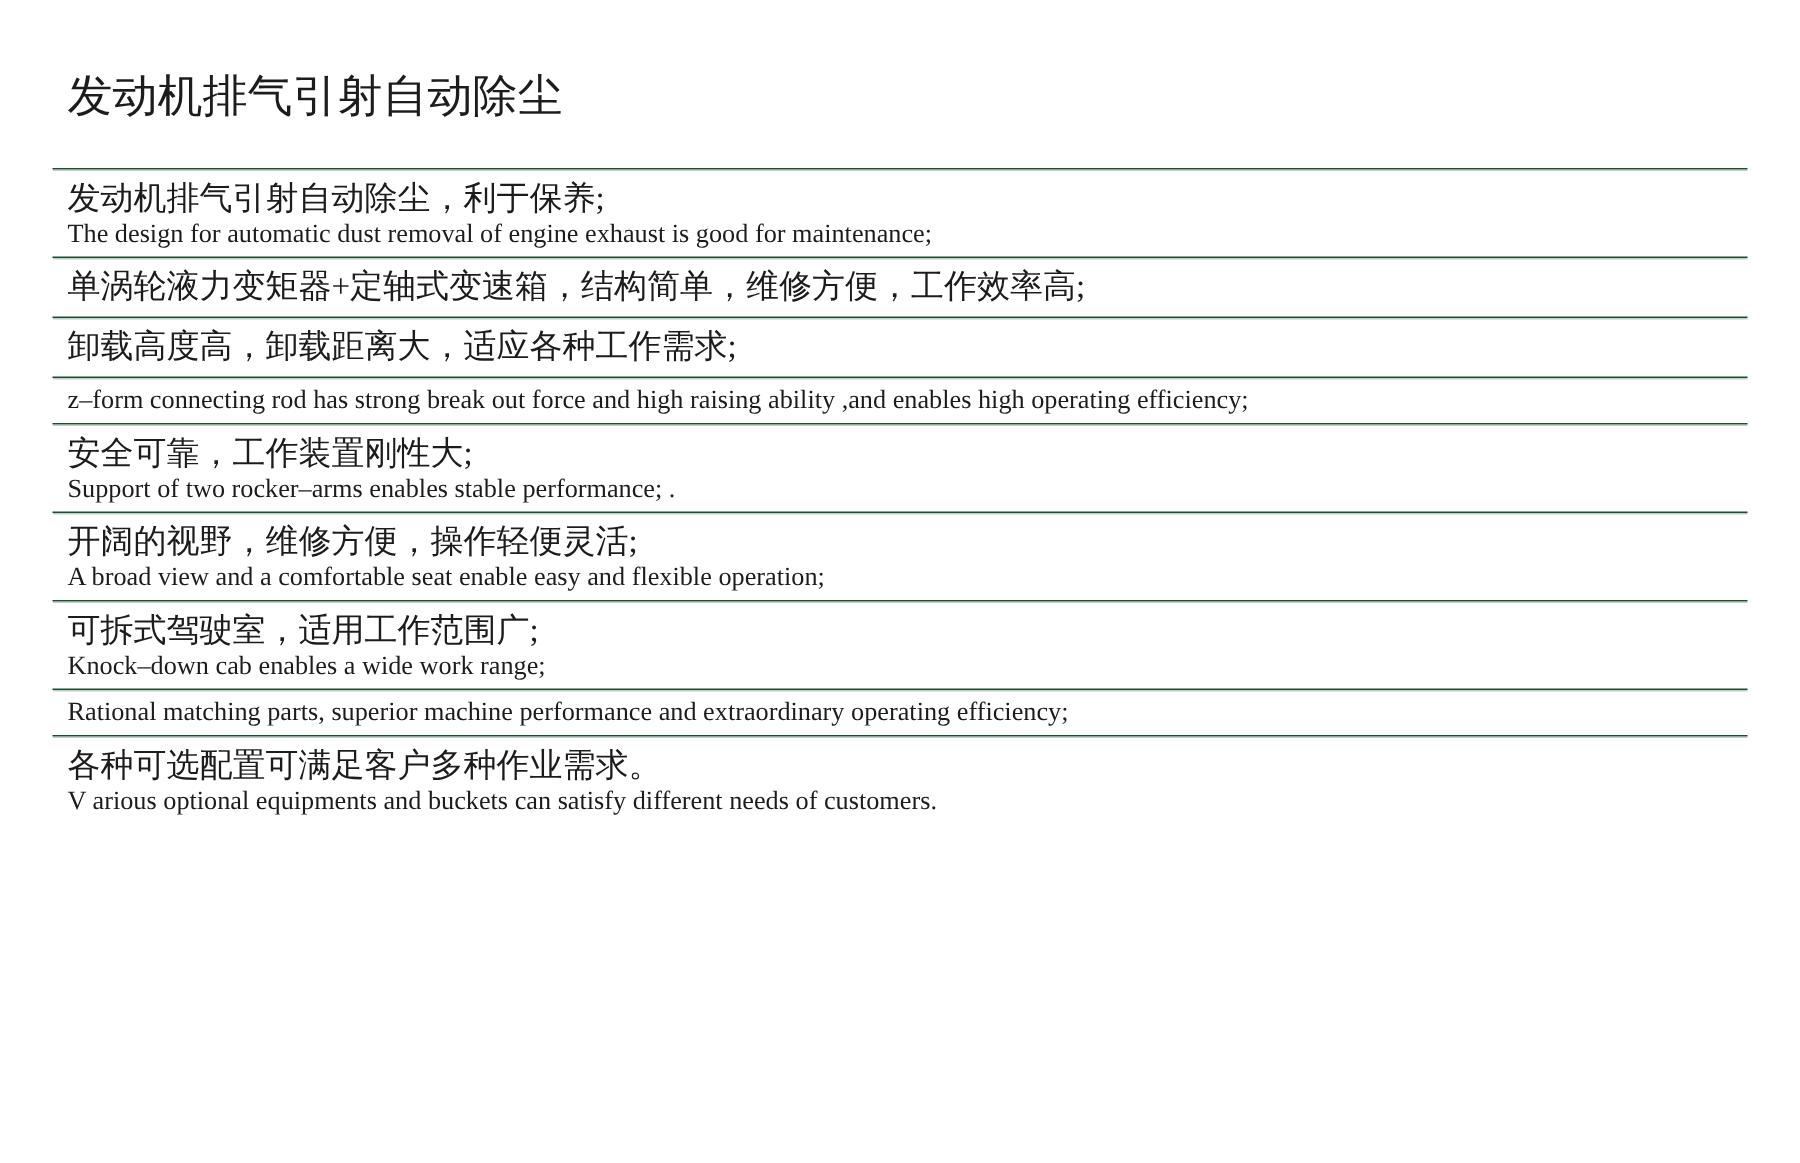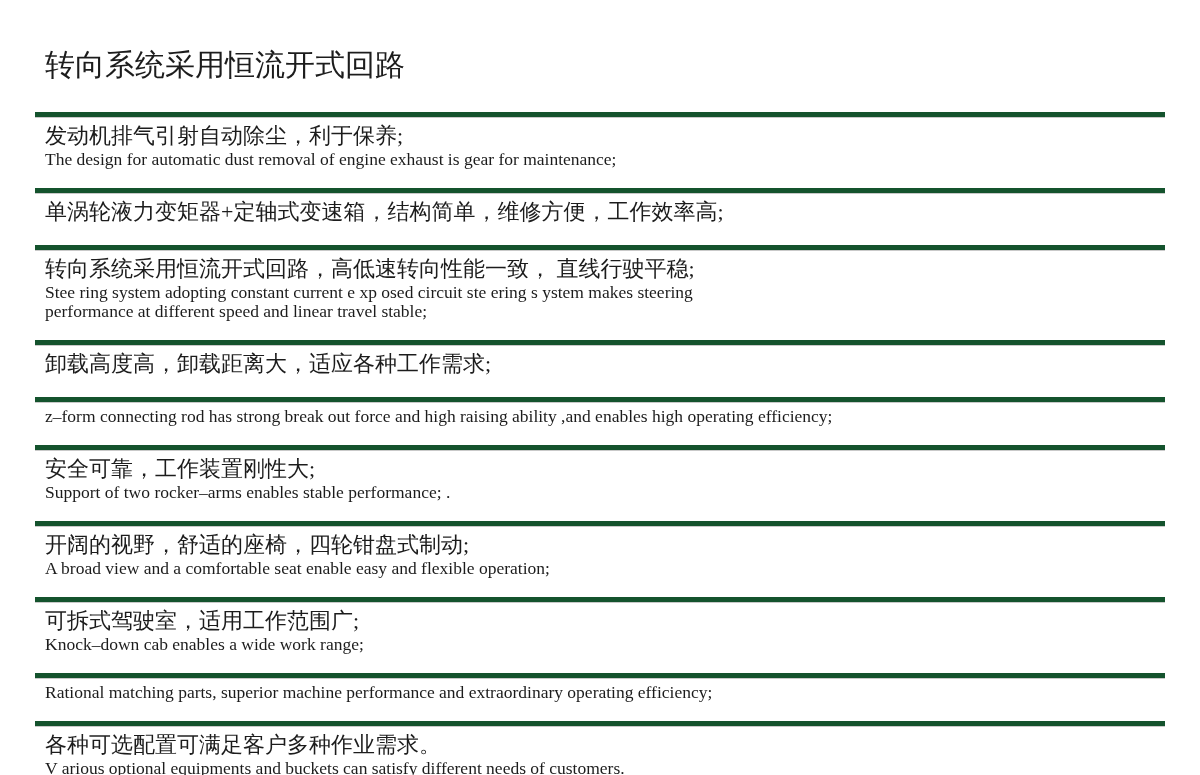--- a/index.html
+++ b/index.html
@@ -18,83 +18,76 @@
   .content {
     margin: 0 35px;
   }
   .title {
     font-size: 30px;
     line-height: 34px;
     padding: 28px 0 10px 10px;
     font-weight: normal;
   }
   .item {
-    border-top: 5px solid #14532d;
+    border-top: 1px solid #14532d;
     box-shadow: inset 0 1px 0 #c9c9c9;
-    padding: 5px 0 19px 10px;
+    padding: 5px 0 6px 10px;
   }
   .cn {
     font-size: 22px;
     line-height: 28px;
     white-space: pre-wrap;
   }
   .en {
     font-size: 17.5px;
     line-height: 19px;
     white-space: pre-wrap;
   }
 </style>
 </head>
 <body>
 
 <div class="page">
   <div class="content">
 
-    <h1 class="title">转向系统采用恒流开式回路</h1>
+    <h1 class="title">发动机排气引射自动除尘</h1>
 
     <div>
   <section class="item">
     <div class="cn">发动机排气引射自动除尘，利于保养;</div>
     <div class="en-lines">
-            <div class="en">The design for automatic dust removal of engine exhaust is gear for maintenance;</div>
+            <div class="en">The design for automatic dust removal of engine exhaust is good for maintenance;</div>
           </div>
   </section>
 
   <section class="item">
     <div class="cn">单涡轮液力变矩器+定轴式变速箱，结构简单，维修方便，工作效率高;</div>
   </section>
 
 
-  <section class="item">
-    <div class="cn">转向系统采用恒流开式回路，高低速转向性能一致， 直线行驶平稳;</div>
-    <div class="en-lines">
-            <div class="en">Stee ring system adopting constant current e xp osed circuit ste ering s ystem makes steering</div>
-            <div class="en">performance at different speed and linear travel stable;</div>
-          </div>
-  </section>
 
   <section class="item">
     <div class="cn">卸载高度高，卸载距离大，适应各种工作需求;</div>
   </section>
 
   <section class="item">
     <div class="en-lines">
             <div class="en">z–form connecting rod has strong break out force and high raising ability ,and enables high operating efficiency;</div>
           </div>
   </section>
 
   <section class="item">
     <div class="cn">安全可靠，工作装置刚性大;</div>
     <div class="en-lines">
             <div class="en">Support of two rocker–arms enables stable performance; .</div>
           </div>
   </section>
 
   <section class="item">
-    <div class="cn">开阔的视野，舒适的座椅，四轮钳盘式制动;</div>
+    <div class="cn">开阔的视野，维修方便，操作轻便灵活;</div>
     <div class="en-lines">
             <div class="en">A broad view and a comfortable seat enable easy and flexible operation;</div>
           </div>
   </section>
 
   <section class="item">
     <div class="cn">可拆式驾驶室，适用工作范围广;</div>
     <div class="en-lines">
             <div class="en">Knock–down cab enables a wide work range;</div>
           </div>

